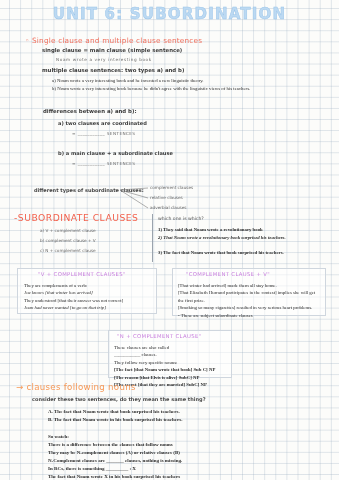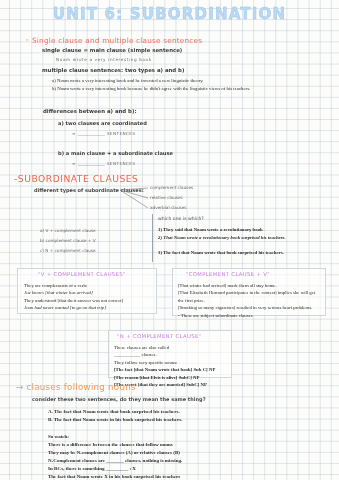--- a/index.html
+++ b/index.html
@@ -26,21 +26,21 @@
   .hw{font-family:"DejaVu Sans", sans-serif;font-weight:normal;letter-spacing:.2px;}
   .title{
     left:0;right:0;top:5px;text-align:center;
     font-family:"DejaVu Sans", sans-serif;font-weight:bold;
     font-size:15px;letter-spacing:1.2px;
     color:#bcd9f2;
     -webkit-text-stroke:0.5px #9cc6ea;
     text-transform:uppercase;
   }
   .h-red{color:#f0705e;font-size:7.3px;}
-  .h-red-big{color:#f2614d;font-size:9.2px;letter-spacing:.5px;}
+  .h-red-big{color:#f2614d;font-size:9.2px;letter-spacing:.5px;margin-top:39px;}
   .h-green{color:#8dc63f;font-size:8.2px;letter-spacing:.3px;}
   .h-orange{color:#f79856;font-size:8.6px;letter-spacing:.3px;}
   .h-pink{color:#c77ddd;font-size:5.3px;letter-spacing:.35px;}
   .hw-sub{font-family:"DejaVu Sans", sans-serif;font-weight:bold;color:#3a3a3a;font-size:5.4px;}
   .hw-tiny{font-family:"DejaVu Sans", sans-serif;color:#6a6a6a;font-size:4.2px;}
 
   
   .tp{font-family:"Liberation Serif", serif;color:#2b2b2b;font-size:4.8px;line-height:1.55;}
   .tp5{font-family:"Liberation Serif", serif;color:#2b2b2b;font-size:5.0px;line-height:1.6;}
   .it{font-style:italic;}

